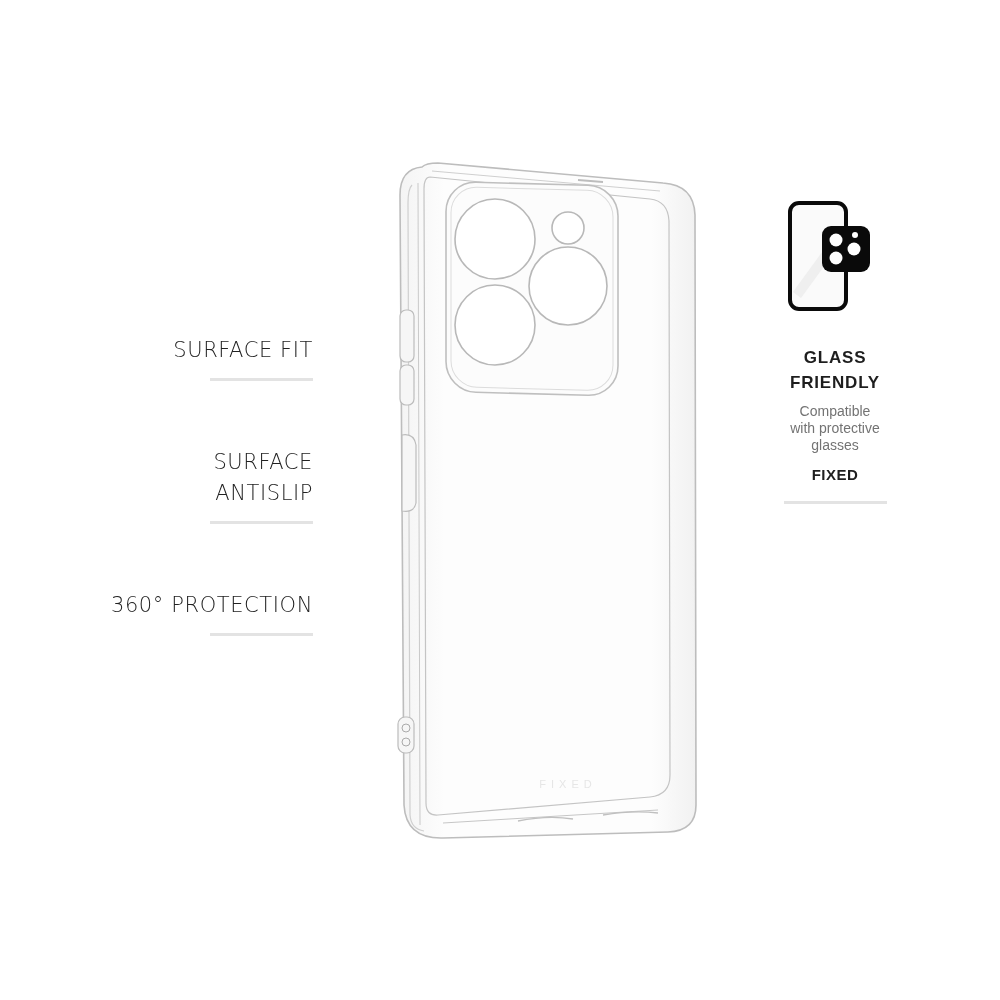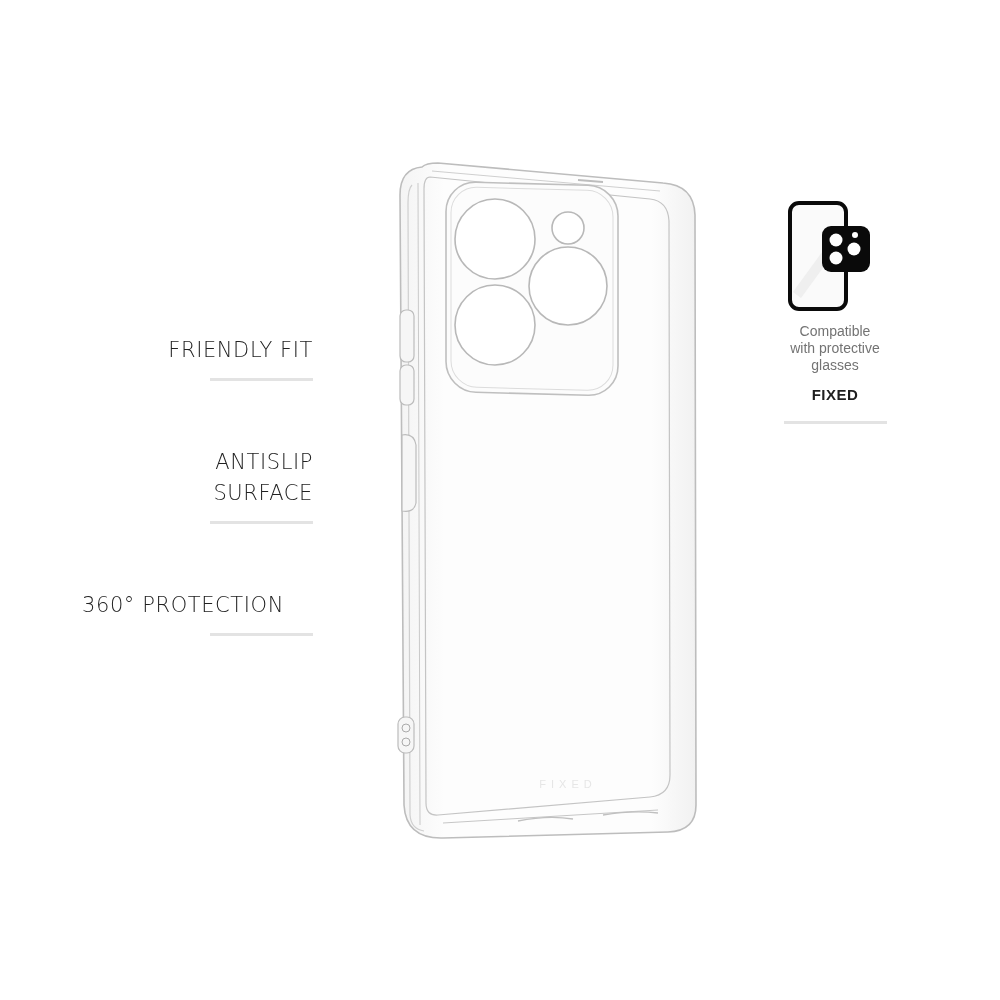--- a/index.html
+++ b/index.html
@@ -8,44 +8,44 @@
 
     .feature { position: absolute; right: 687px; text-align: right; width: 260px; }
     .feature-label { font-size: 21px; letter-spacing: 0.6px; line-height: 31px; color: #222;
                      font-family: "DejaVu Sans", "Liberation Sans", sans-serif; font-weight: 300; }
     .feature-rule { position: absolute; right: 0; width: 103px; height: 3px; background: #e3e3e3; }
 
     #f1 { top: 335px; }
     #f1 .feature-rule { top: 43px; }
     #f2 { top: 447px; }
     #f2 .feature-rule { top: 74px; }
-    #f3 { top: 590px; text-align: center; }
+    #f3 { top: 590px; }
     #f3 .feature-rule { top: 43px; }
 
     .product { position: absolute; left: 388px; top: 155px; width: 320px; height: 695px; }
 
     .glass-block { position: absolute; left: 770px; top: 200px; width: 130px; text-align: center; }
     .glass-icon { position: relative; margin: 0 auto; width: 96px; height: 115px; }
     .glass-title { margin-top: 30px; font-size: 17px; font-weight: bold; letter-spacing: 0.8px;
                    line-height: 25px; color: #1e1e1e; }
     .glass-desc { margin-top: 8px; font-size: 14px; line-height: 17px; color: #737373; }
     .glass-brand { margin-top: 12px; font-size: 15px; font-weight: bold; letter-spacing: 0.5px; color: #1e1e1e; }
     .glass-rule { margin: 18px auto 0; width: 103px; height: 3px; background: #e3e3e3; }
   </style>
 </head>
 <body>
 
 <div class="feature" id="f1">
-  <div class="feature-label">FRIENDLY FIT</div>
+  <div class="feature-label">SURFACE FIT</div>
   <div class="feature-rule"></div>
 </div>
 
 <div class="feature" id="f2">
+  <div class="feature-label">SURFACE</div>
   <div class="feature-label">ANTISLIP</div>
-  <div class="feature-label">SURFACE</div>
   <div class="feature-rule"></div>
 </div>
 
 <div class="feature" id="f3">
   <div class="feature-label">360° PROTECTION</div>
   <div class="feature-rule"></div>
 </div>
 
 <div class="product">
   <svg width="320" height="695" viewBox="0 0 320 695" xmlns="http://www.w3.org/2000/svg">
@@ -97,20 +97,24 @@
     <svg width="96" height="115" viewBox="0 0 96 115" xmlns="http://www.w3.org/2000/svg">
       <rect x="3" y="3" width="56" height="106" rx="9" ry="9" fill="#fafafa" stroke="#0a0a0a" stroke-width="4"></rect>
       <path d="M10 95 L50 40" stroke="#efefef" stroke-width="10"></path>
       <rect x="35" y="26" width="48" height="46" rx="9" ry="9" fill="#0a0a0a"></rect>
       <circle cx="49" cy="40" r="6.5" fill="#ffffff"></circle>
       <circle cx="49" cy="58" r="6.5" fill="#ffffff"></circle>
       <circle cx="67" cy="49" r="6.5" fill="#ffffff"></circle>
       <circle cx="68" cy="35" r="3" fill="#ffffff"></circle>
     </svg>
   </div>
+  <div class="glass-title">
+    <div>GLASS</div>
+    <div>FRIENDLY</div>
+  </div>
   <div class="glass-desc">
     <div>Compatible</div>
     <div>with protective</div>
     <div>glasses</div>
   </div>
   <div class="glass-brand">FIXED</div>
   <div class="glass-rule"></div>
 </div>
 
 </body></html>

